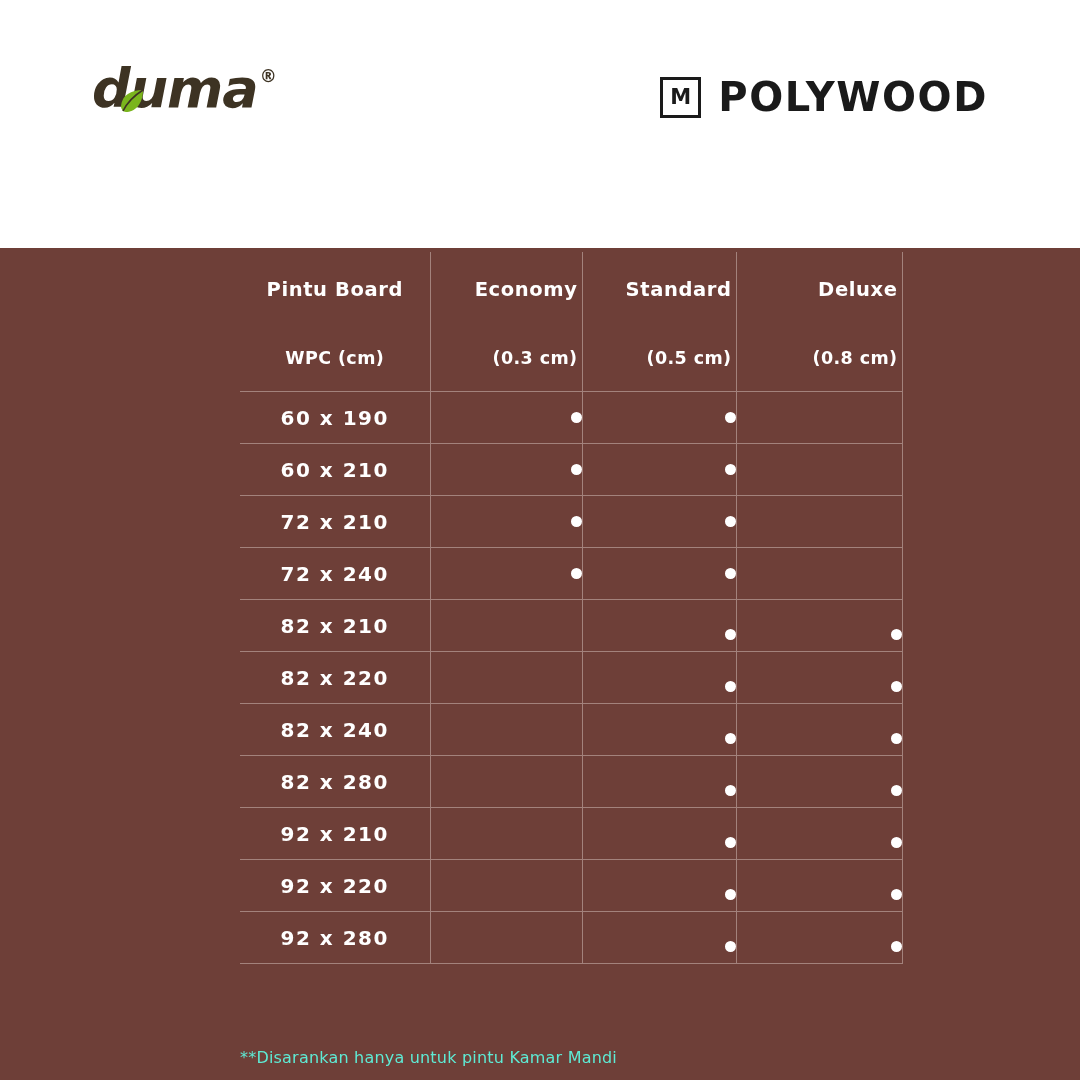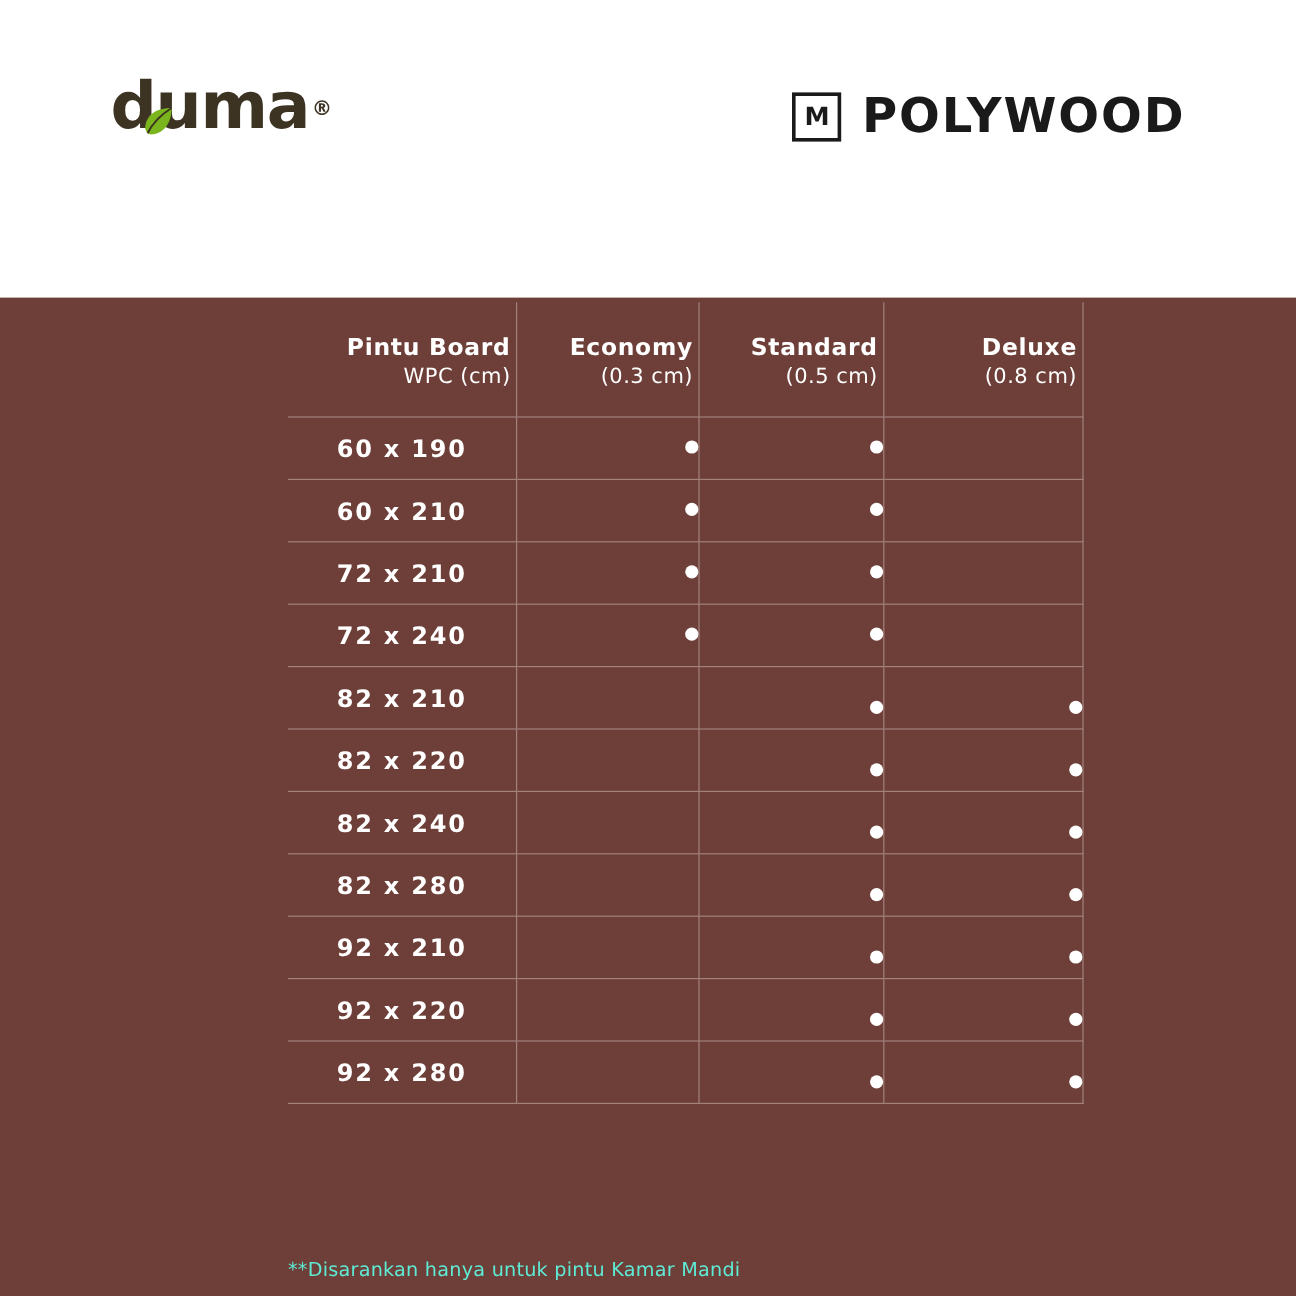--- a/index.html
+++ b/index.html
@@ -19,21 +19,22 @@
   #header {
     position: absolute;
     top: 0; left: 0;
     width: 1080px; height: 248px;
     background: #ffffff;
   }
   #duma-logo {
     position: absolute;
     left: 92px; top: 62px;
     display: flex;
-    align-items: center;
+    align-items: flex-start;
+    font-style: italic;
   }
   #duma-wordmark {
     font-family: "DejaVu Sans", sans-serif;
     font-size: 54px;
     font-weight: bold;
     letter-spacing: -1px;
     color: #3d3323;
     line-height: 1;
     position: relative;
   }
@@ -114,24 +115,26 @@
     padding: 26px 4px 22px;
     font-family: "DejaVu Sans", sans-serif;
     font-size: 19.5px;
     font-weight: bold;
     letter-spacing: 0.6px;
     line-height: 1.28;
   }
   #size-table thead th .sub {
     display: block;
     font-size: 17.5px;
-    font-weight: normal;
+    font-weight: bold;
     letter-spacing: 0.4px;
+    margin-top: 44px;
   }
   #size-table thead th.hdr-first {
+    text-align: center;
   }
   #size-table tbody td {
     height: 52px;
     padding: 0;
   }
   #size-table tbody td.size-cell {
     font-family: "DejaVu Sans", sans-serif;
     font-size: 20px;
     font-weight: bold;
     letter-spacing: 1.5px;

